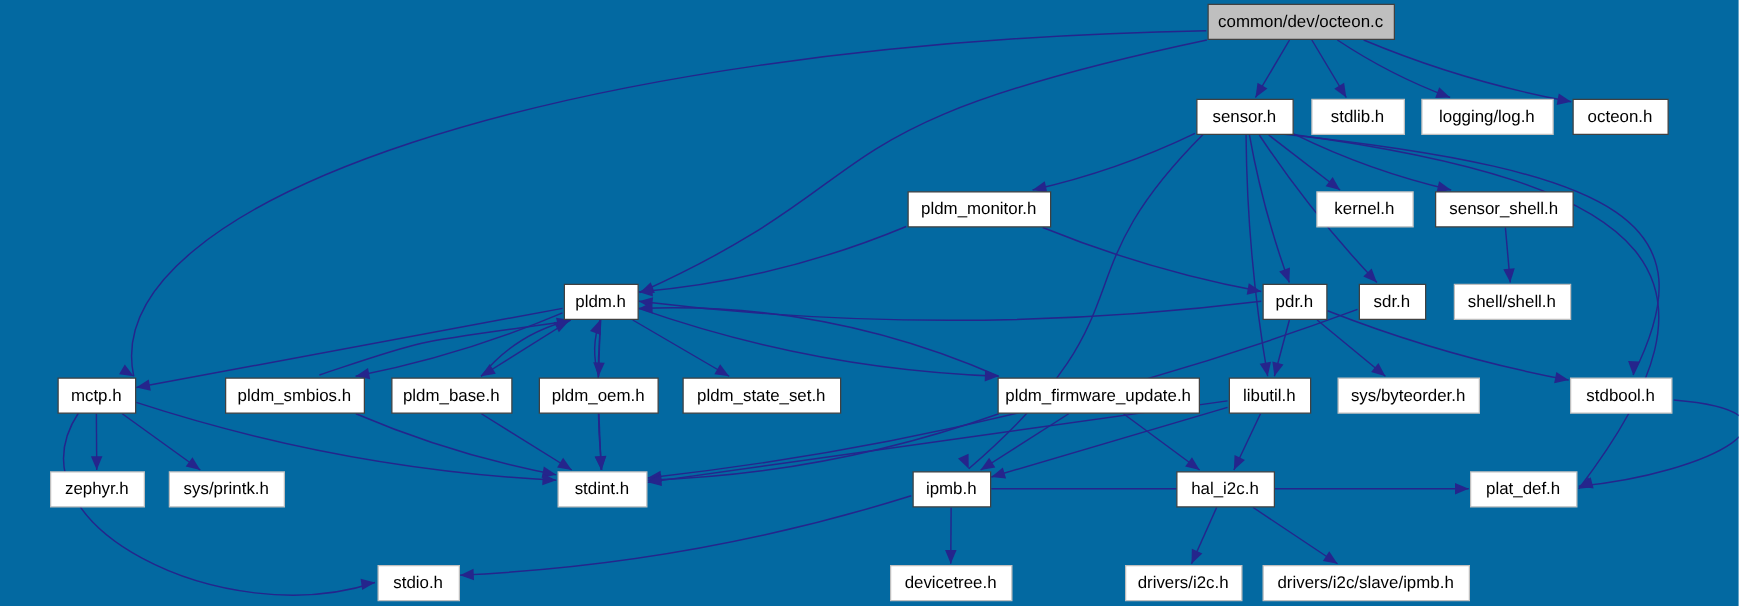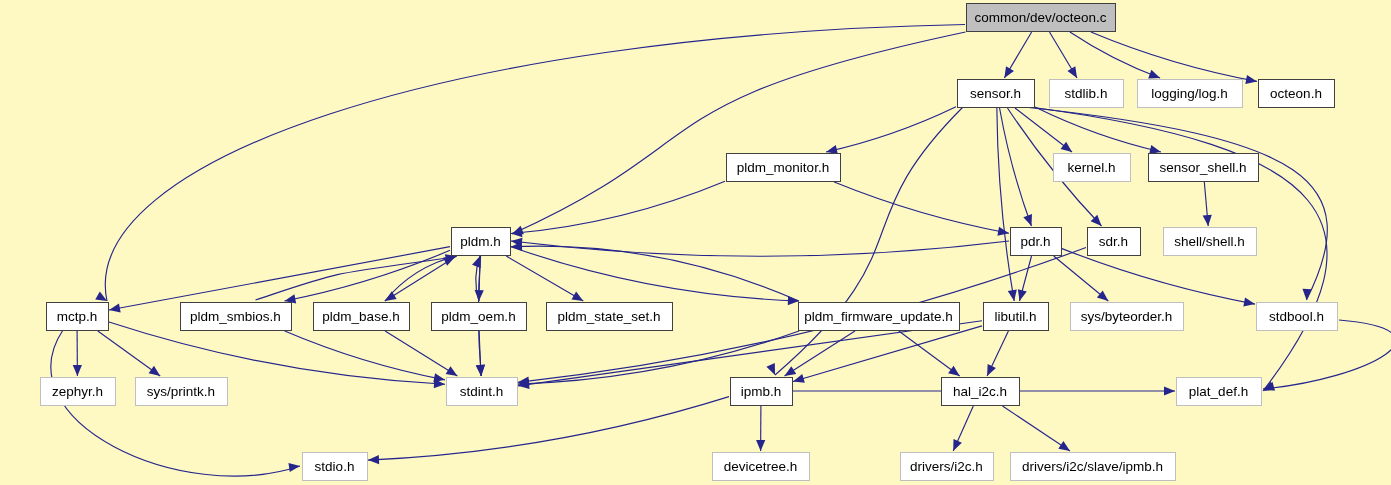--- a/index.html
+++ b/index.html
@@ -1,17 +1,17 @@
 <!DOCTYPE html>
 <html><head>
 <meta charset="utf-8">
 <style>
   html,body{margin:0;padding:0;background:#ffffff;}
   body{font-family:"Liberation Sans","DejaVu Sans",sans-serif;}
-  #graph-wrap{position:relative;width:1391px;height:485px;background:#fef9c3;overflow:hidden;}
+  #graph-wrap{position:relative;width:1391px;height:485px;background:#0369a1;overflow:hidden;}
   svg{display:block;}
   .node-box{fill:#ffffff;stroke:#404040;stroke-width:1;}
   .node-box.dim{stroke:#bfbfbf;}
   .node-box.root{fill:#bfbfbf;stroke:#404040;}
   .node-label{font-family:"Liberation Sans","DejaVu Sans",sans-serif;font-size:13.5px;fill:#000000;text-anchor:middle;dominant-baseline:middle;}
   .edge{fill:none;stroke:#25258c;stroke-width:1.15;}
   .arrow{fill:#25258c;stroke:none;}
 </style>
 </head>
 <body>

